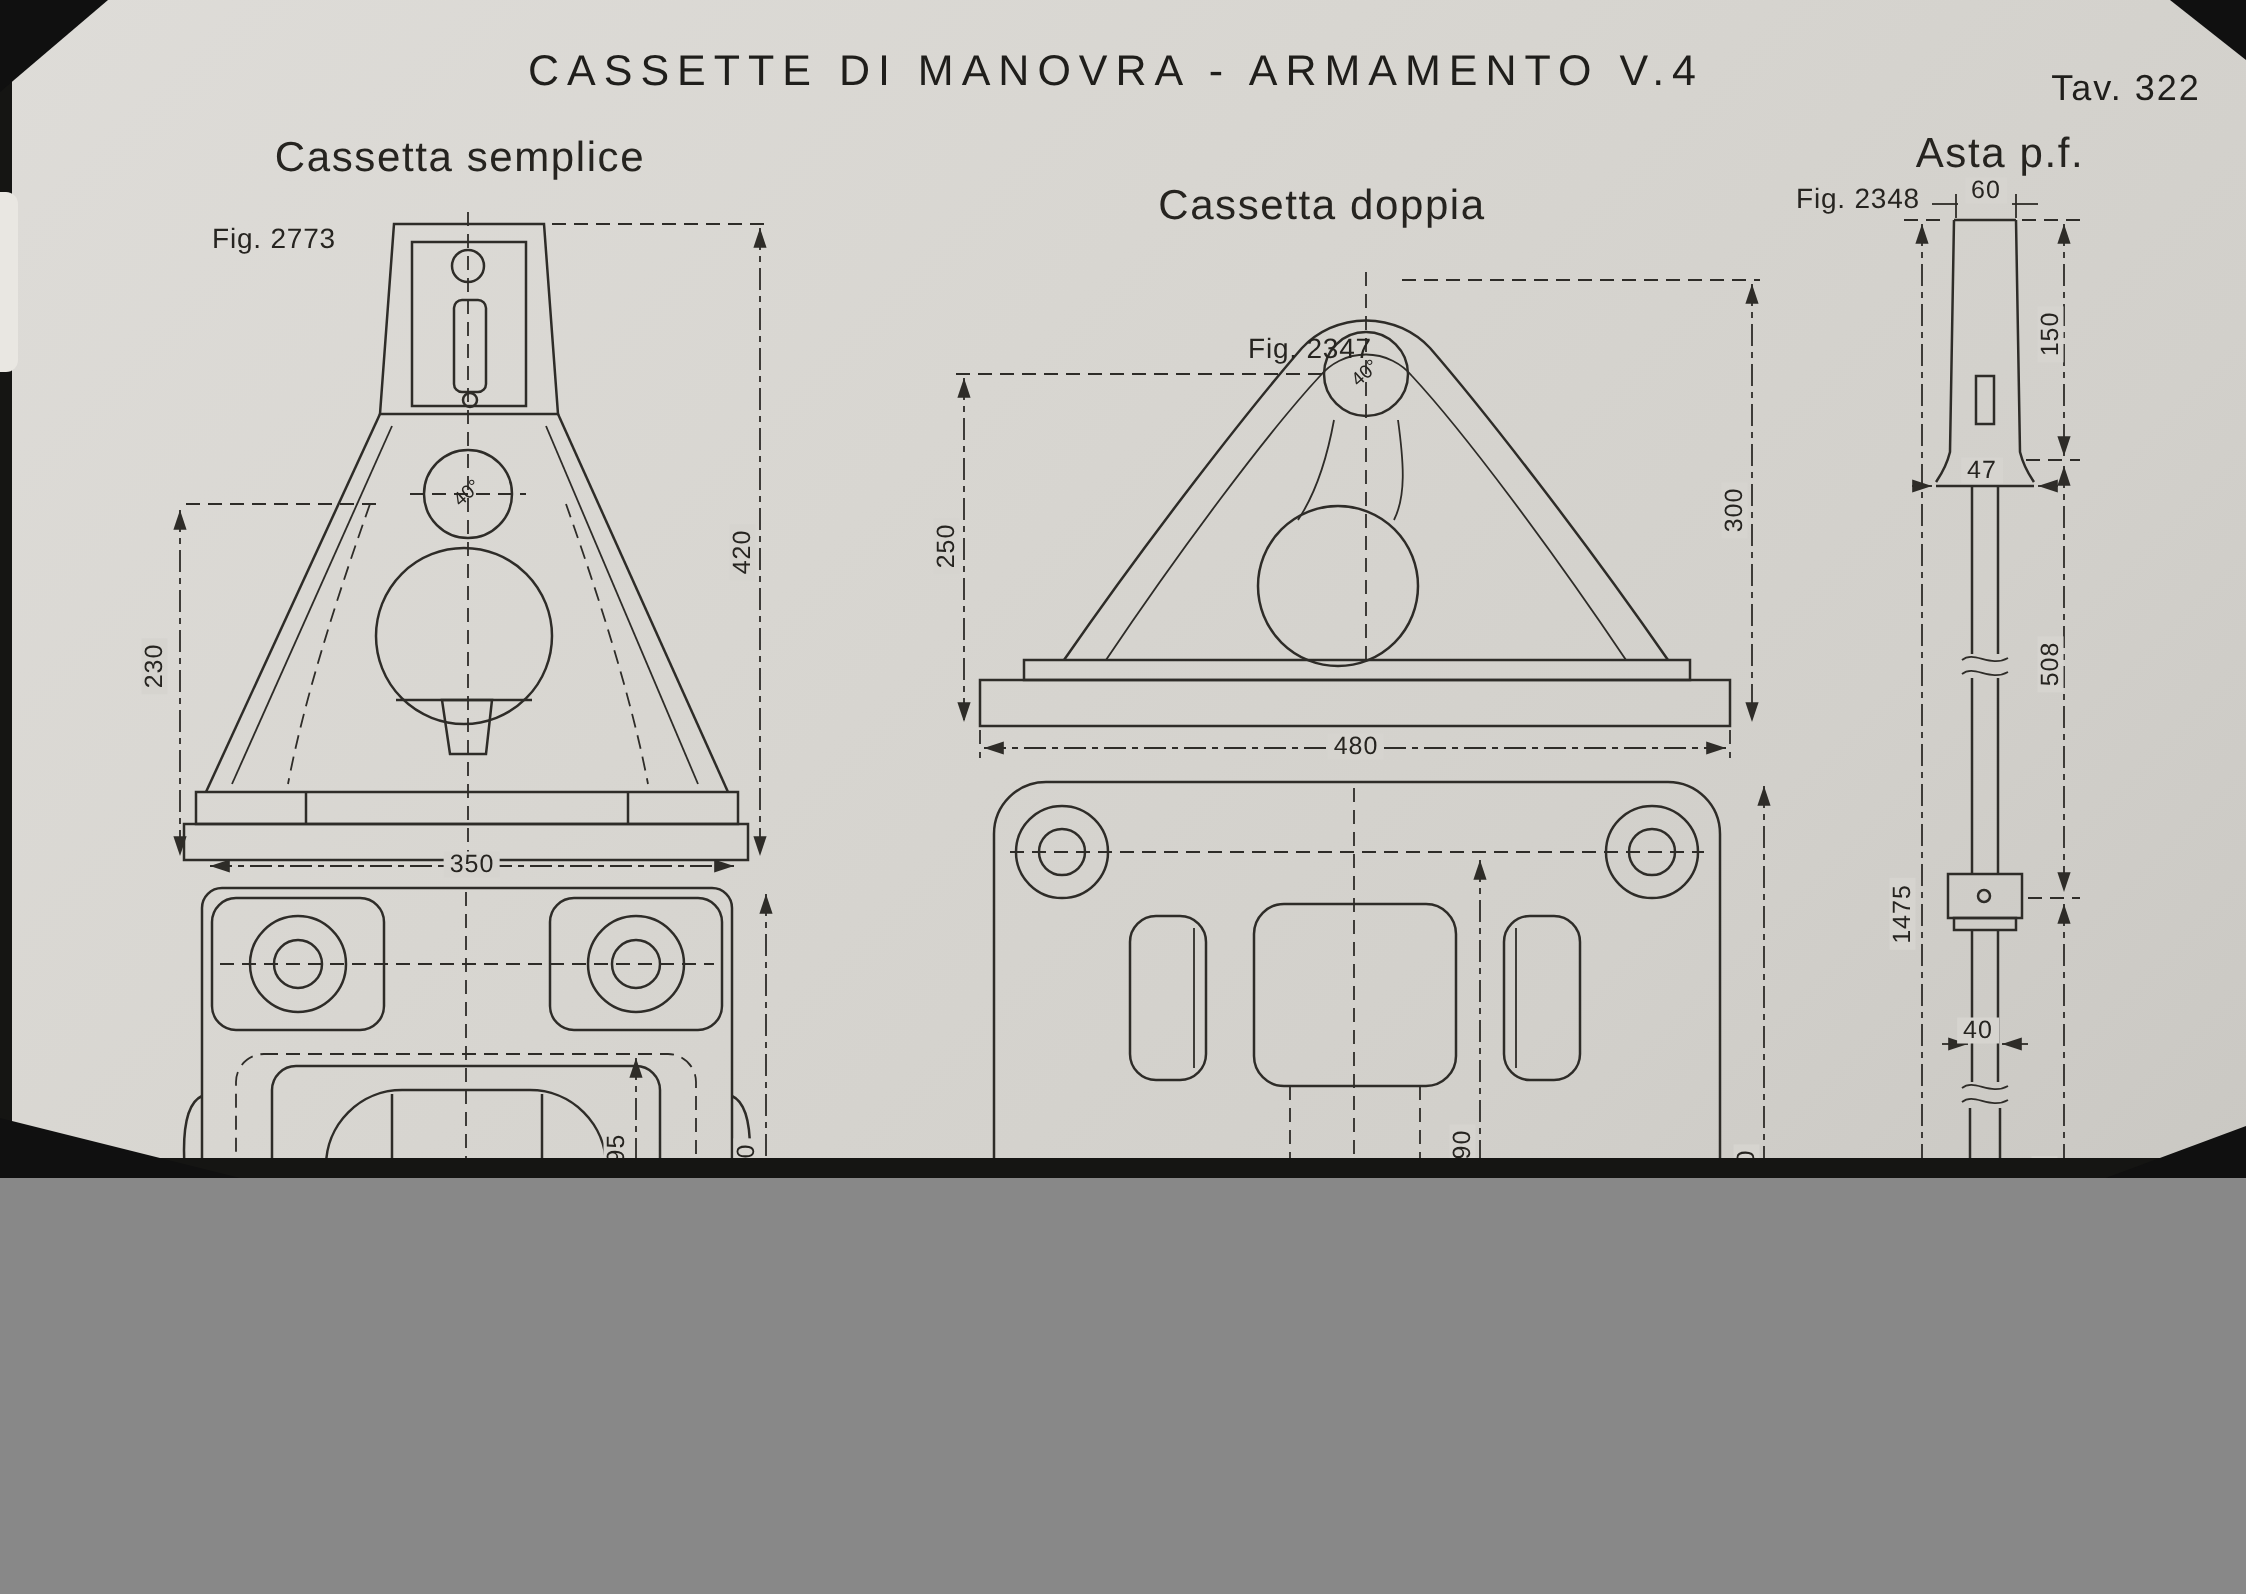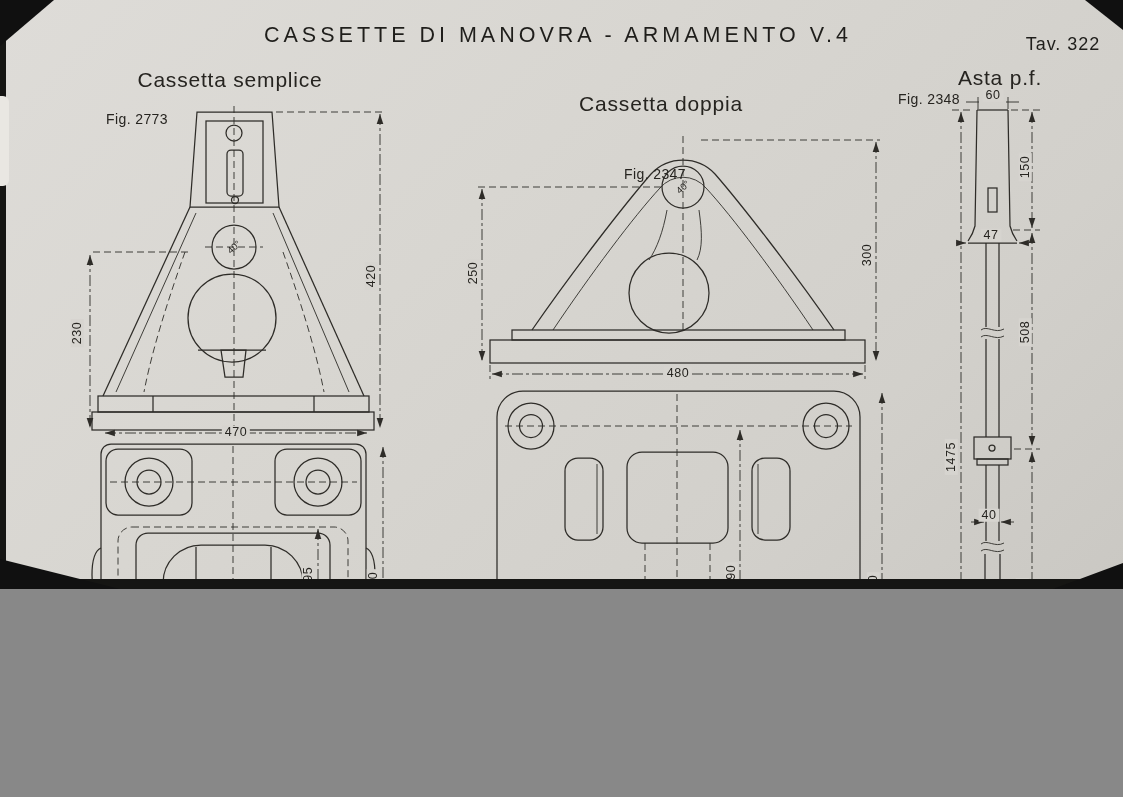--- a/index.html
+++ b/index.html
@@ -203,21 +203,21 @@
     </g>
   </svg>
 
   <div class="lbl title" style="left:558px;top:36px;">CASSETTE DI MANOVRA - ARMAMENTO V.4</div>
   <div class="lbl tav" style="left:1063px;top:44px;">Tav. 322</div>
 
   <div class="lbl cap" style="left:230px;top:79px;">Cassetta semplice</div>
   <div class="lbl figlab" style="left:137px;top:119px;">Fig. 2773</div>
   <div class="lbl dimlbl rot" style="left:77px;top:333px;">230</div>
   <div class="lbl dimlbl rot" style="left:371px;top:276px;">420</div>
-  <div class="lbl dimlbl" style="left:236px;top:432px;">470</div>
+  <div class="lbl dimlbl" style="left:236px;top:432px;">350</div>
   <div class="lbl rot40" style="left:234px;top:247px;">40°</div>
   <div class="lbl dimlbl rot" style="left:308px;top:578px;">195</div>
   <div class="lbl dimlbl rot" style="left:373px;top:583px;">370</div>
 
   <div class="lbl cap" style="left:661px;top:103px;">Cassetta doppia</div>
   <div class="lbl figlab" style="left:655px;top:141px;margin-top:33px;">Fig. 2347</div>
   <div class="lbl dimlbl rot" style="left:473px;top:273px;">250</div>
   <div class="lbl dimlbl rot" style="left:867px;top:255px;">300</div>
   <div class="lbl dimlbl" style="left:678px;top:373px;">480</div>
   <div class="lbl rot40" style="left:683px;top:187px;">40°</div>

